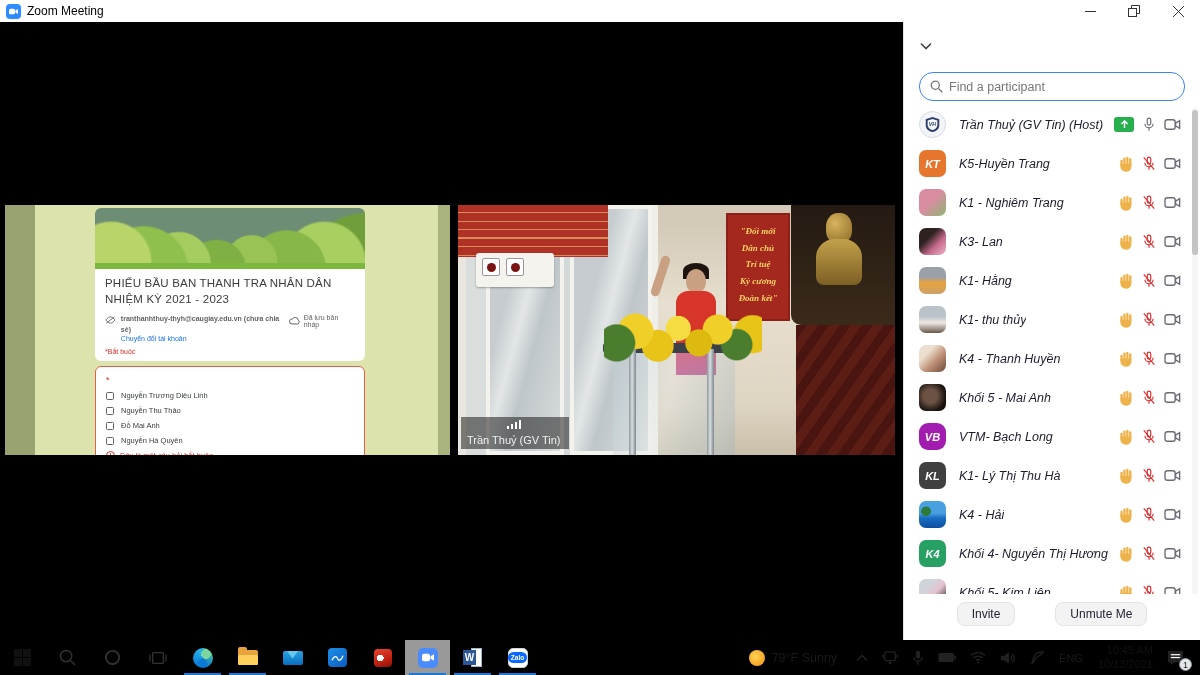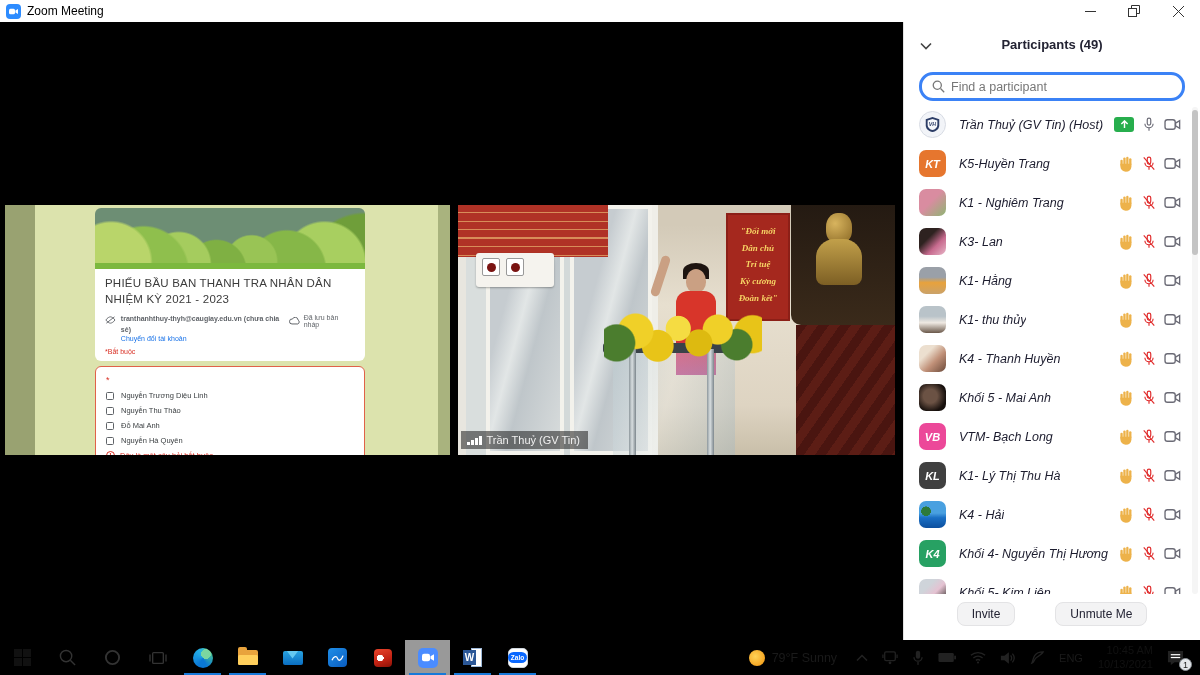--- a/index.html
+++ b/index.html
@@ -113,31 +113,31 @@
   .flowers-yellow { position:absolute; left:146px; top:106px; width:158px; height:58px; background:
     radial-gradient(circle at 8% 55%, #4b7d2e 0 12%, transparent 13%),
     radial-gradient(circle at 20% 35%, #f0d028 0 13%, transparent 14%),
     radial-gradient(circle at 34% 60%, #e8c418 0 14%, transparent 15%),
     radial-gradient(circle at 47% 30%, #f5dc42 0 13%, transparent 14%),
     radial-gradient(circle at 60% 55%, #ddba10 0 13%, transparent 14%),
     radial-gradient(circle at 72% 32%, #f0d028 0 12%, transparent 13%),
     radial-gradient(circle at 84% 58%, #4b7d2e 0 11%, transparent 12%),
     radial-gradient(circle at 94% 40%, #e8c418 0 12%, transparent 13%); }
   .name-tag { position:absolute; left:3px; bottom:6px; background:rgba(30,30,30,.55); color:#f0f0f0;
-    font-size:11px; padding:3px 8px 3px 6px; display:flex; align-items:center; gap:5px; }
+    font-size:11px; padding:3px 8px 3px 6px; display:flex; align-items:center; gap:5px;flex-direction:column; }
   .sigbars { display:flex; align-items:flex-end; gap:1.5px; }
   .sigbars i { width:2.5px; background:#fff; display:block; }
 
   
   .panel { position:absolute; left:903px; top:0; width:297px; height:618px; background:#fff;
     border-left:1px solid #e2e2e2; }
   .p-head { position:absolute; top:10px; left:0; width:100%; height:24px; display:flex; align-items:center; }
   .p-chevron { position:absolute; left:16px; top:4px; }
   .p-title { width:100%; text-align:center; font-size:13px; font-weight:700; color:#232333; }
-  .p-search { position:absolute; top:50px; left:15px; width:266px; height:29px; border:3px solid #3b82f6;
+  .p-search { position:absolute; top:50px; left:15px; width:266px; height:29px; border:1px solid #3b82f6;
     border-radius:14px; display:flex; align-items:center; padding:0 10px; gap:6px; background:#fff; }
   .p-search span { font-size:12.5px; color:#777; }
   .plist { position:absolute; top:83px; left:0; width:297px; height:489px; overflow:hidden;font-style:italic; }
   .prow { display:flex; align-items:center; height:39px; padding:0 20px 0 15px; }
   .avatar { width:27px; height:27px; border-radius:7px; flex:none; display:flex; align-items:center;
     justify-content:center; color:#fff; font-size:11px; font-weight:700; overflow:hidden; }
   .avatar.logo { border-radius:50%; background:#f2f4f8; border:1px solid #d8dce4; }
   .pname { margin-left:13px; font-size:12.5px; color:#1c1c2e; white-space:nowrap; overflow:hidden; }
   .stat { margin-left:auto; display:flex; align-items:center; gap:8px; flex:none; }
   .share-badge { width:20px; height:15px; background:#27ae4d; border-radius:3px; display:flex;
@@ -337,21 +337,20 @@
     </div>
   </div>
 
   <div class="panel">
     <div class="p-head">
       <span class="p-chevron">
         <svg width="12" height="8" viewBox="0 0 12 8" fill="none" stroke="#444" stroke-width="1.6">
             <path d="M1 1.5l5 5 5-5"></path>
           </svg>
       </span>
-      <span class="p-title">Participants (49)</span>
     </div>
     <div class="p-search">
       <svg width="13" height="13" viewBox="0 0 16 16" fill="none" stroke="#777" stroke-width="1.6">
           <circle cx="6.5" cy="6.5" r="5"></circle>
           <line x1="10.5" y1="10.5" x2="15" y2="15"></line>
         </svg>
       <span>Find a participant</span>
     </div>
 
     <div class="plist">
@@ -545,21 +544,21 @@
               <line x1="3" y1="2" x2="21" y2="23"></line>
             </svg>
           <svg width="17" height="13" viewBox="0 0 25 17" fill="none" stroke="#6b6b76" stroke-width="2">
               <rect x="1.5" y="1.5" width="15" height="14" rx="3.5"></rect>
               <path d="M17 6.5l6-3.5v11l-6-3.5z"></path>
             </svg>
         </span>
       </div>
 
       <div class="prow">
-        <span class="avatar" style="background: #ec4899;">VB</span>
+        <span class="avatar" style="background: #a21caf; border-radius: 9px;">VB</span>
         <span class="pname">VTM- Bạch Long</span>
         <span class="stat">
           <svg width="15" height="16" viewBox="0 0 20 22" fill="#edb24a">
               <rect x="1.6" y="5" width="3.2" height="9" rx="1.6"></rect>
               <rect x="5.6" y="2" width="3.2" height="11" rx="1.6"></rect>
               <rect x="9.6" y="1" width="3.2" height="12" rx="1.6"></rect>
               <rect x="13.6" y="3" width="3.2" height="10" rx="1.6"></rect>
               <path d="M1.6 10.5h15.2v4.2a7.8 7.8 0 0 1-7.8 6.8 7.4 7.4 0 0 1-7.4-6.8z"></path>
             </svg>
           <svg width="14" height="15" viewBox="0 0 24 25" fill="none" stroke="#e02b2b" stroke-width="2">

